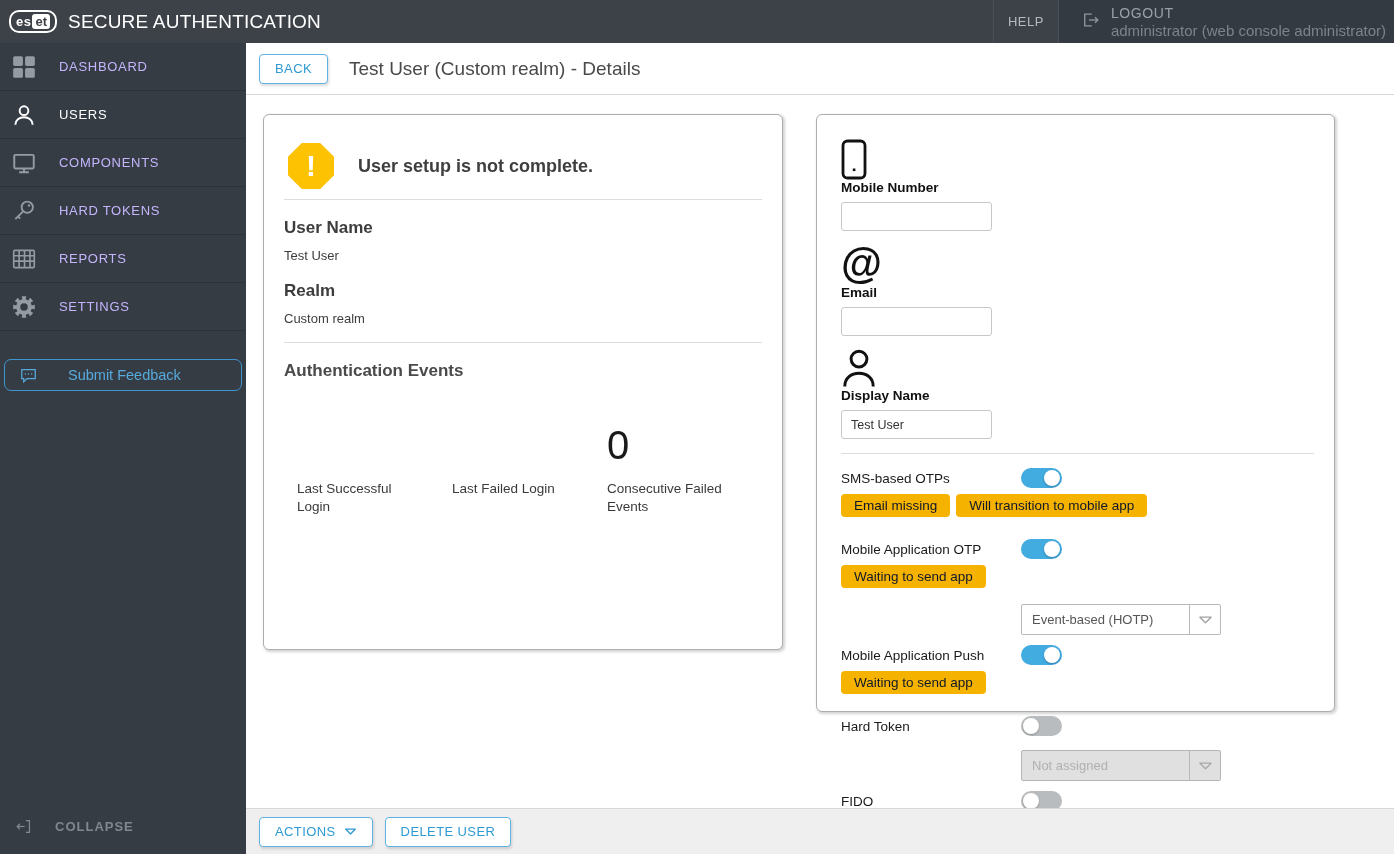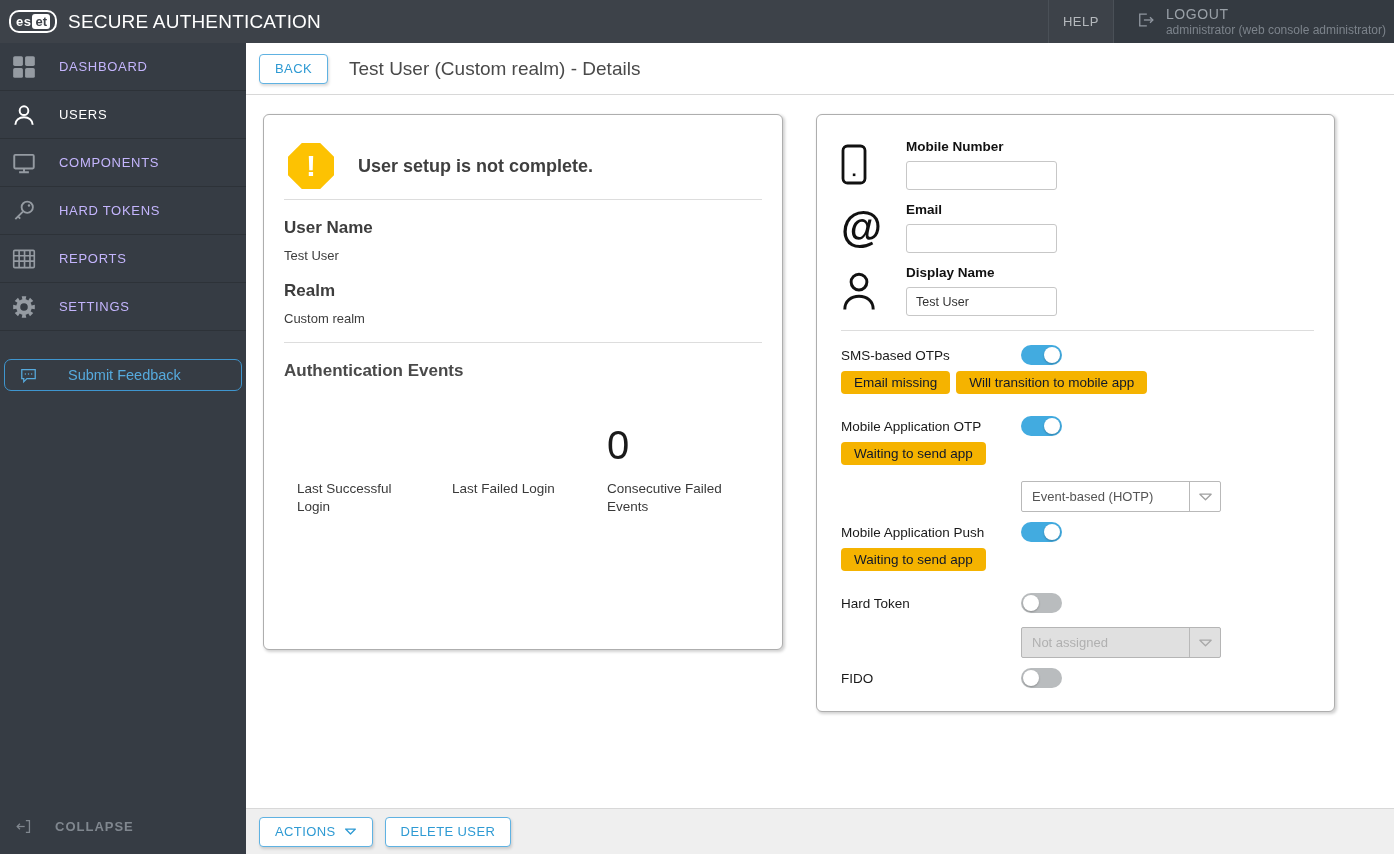--- a/index.html
+++ b/index.html
@@ -16,21 +16,21 @@
   .eset-et { background:#fff; color:#3d4249; font-weight:bold; font-size:13px;
     border-radius:3px; padding:0 3px; margin-left:1px; }
   .brand-title { color:#fff; font-size:19px; letter-spacing:.2px; }
   .topbar-right { margin-left:auto; display:flex; align-items:stretch; }
   .help-btn { width:66px; display:flex; align-items:center; justify-content:center;
     color:#b5b9bd; font-size:13px; letter-spacing:.5px; cursor:pointer;
     border-left:1px solid #4a5057; border-right:1px solid #4a5057; }
   .logout-btn { background:#343a41; display:flex; align-items:center; gap:10px;
     padding:0 8px 0 22px; cursor:pointer; min-width:231px; }
   .logout-texts .l1 { color:#9aa1a8; font-size:14px; letter-spacing:.6px; }
-  .logout-texts .l2 { color:#7c838b; font-size:12px; margin-top:1px; }
+  .logout-texts .l2 { color:#7c838b; font-size:15px; margin-top:1px; }
 
   
   .sidebar { position:absolute; top:43px; left:0; width:246px; bottom:0;
     background:#363c44; z-index:20; }
   .nav-item { height:48px; display:flex; align-items:center;
     border-bottom:1px solid #2d3238; cursor:pointer; }
   .nav-icon { width:28px; margin-left:10px; display:flex; align-items:center;
     justify-content:center; color:#959ba2; }
   .nav-label { margin-left:21px; font-size:13px; letter-spacing:.7px; color:#c4b5fd; }
   .nav-item.active .nav-icon { color:#fff; }
@@ -77,21 +77,21 @@
   .field-value { margin-top:10px; font-size:13px; color:#3d3d3d; }
   .events-title { margin-top:18px; font-size:17px; font-weight:bold; color:#4a4a4a; }
   .stats-row { display:flex; margin-top:35px; padding-left:13px; }
   .stat-col { width:160px; }
   .stat-value { height:52px; display:flex; align-items:flex-end; font-size:40px;
     color:#1a1a1a; }
   .stat-label { margin-top:12px; font-size:13.5px; color:#3a3a3a; line-height:1.35;
     max-width:125px; }
 
   
-  .contact-row { display:flex; margin-bottom:12px; }
+  .contact-row { display:flex; margin-bottom:12px;flex-direction:column; }
   .contact-icon { width:65px; display:flex; align-items:center; justify-content:flex-start;
     color:#111; }
   .at-glyph { font-size:42px; font-weight:bold; color:#111; line-height:1; }
   .contact-field .c-label { font-size:13.5px; font-weight:bold; color:#111; }
   .contact-field input { margin-top:7px; width:151px; height:29px;
     border:1px solid #c7c7c7; border-radius:3px; padding:0 9px; font-size:12.5px;
     color:#333; font-family:"Liberation Sans", sans-serif; outline:none; background:#fff; }
   .divider-right { border:none; border-top:1px solid #ddd; margin-top:14px; }
 
   .method-row { display:flex; align-items:center; }

